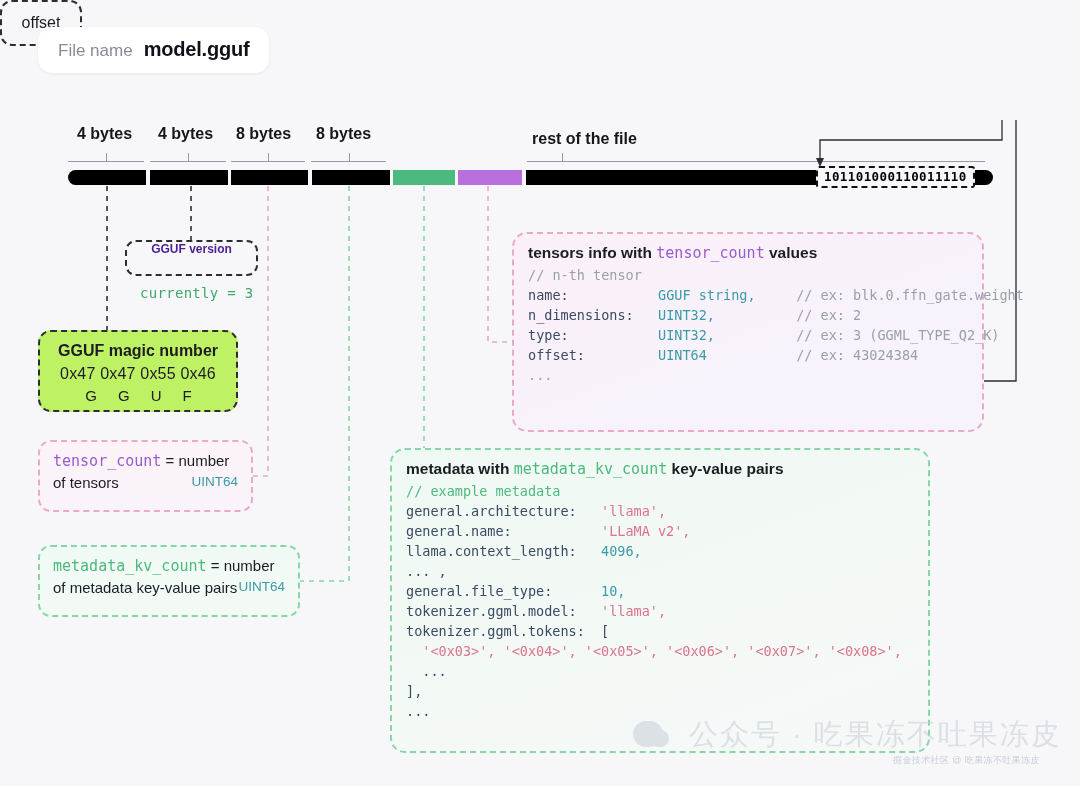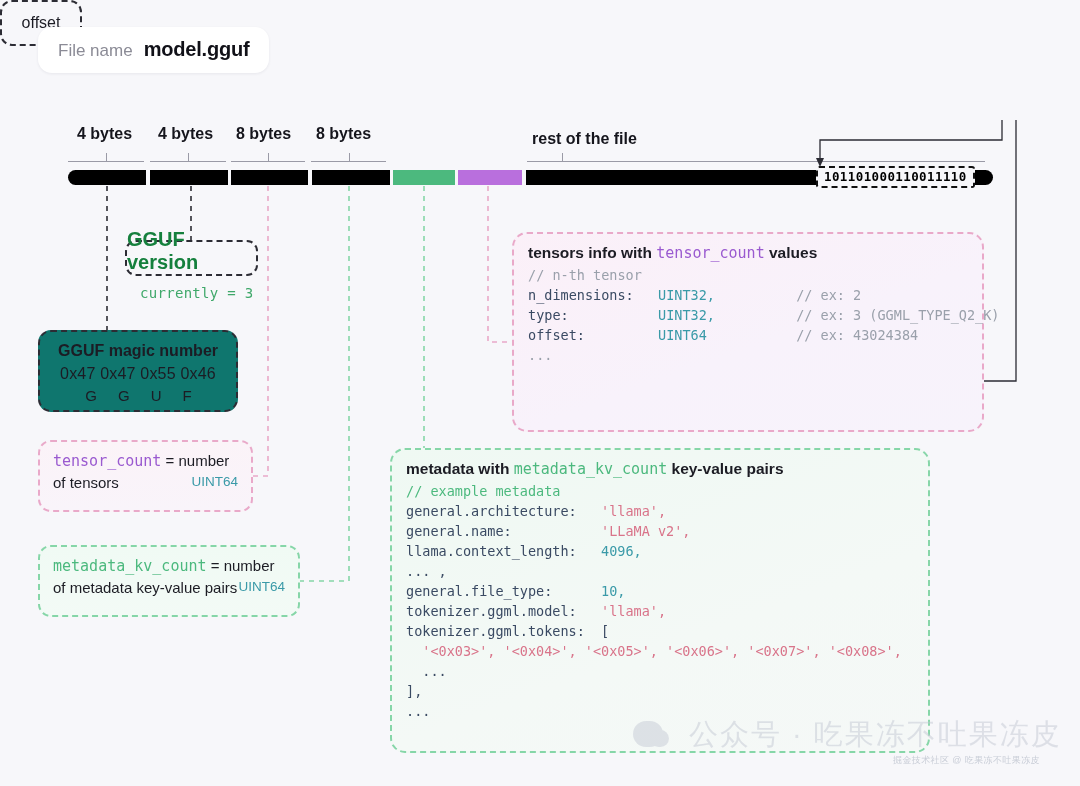--- a/index.html
+++ b/index.html
@@ -51,31 +51,31 @@
   #offset-box{
     left:963px;top:78px;width:78px;height:42px;
     border:2px dashed #2c2c34;border-radius:12px;background:#f7f7fa;
     display:flex;align-items:center;justify-content:center;
     font-size:16px;color:#1c1c24;
   }
 
   #gguf-version-box{
     left:125px;top:240px;width:133px;height:36px;
     border:2px dashed #2c2c34;border-radius:11px;background:#f7f7fa;
-    display:flex;align-items:flex-end;justify-content:center;
-    font-size:20px;font-weight:600;color:#15803d;
+    display:flex;align-items:flex-start;justify-content:center;
+    font-size:12px;font-weight:600;color:#4c1d95;
   }
   #gguf-version-note{
     position:absolute;left:140px;top:285px;
     font-size:14px;color:#3fa86a;letter-spacing:.3px;
   }
 
   #magic-box{
     left:38px;top:330px;width:200px;height:82px;
-    border:2px dashed #2c2c34;border-radius:13px;background:#0f766e;
+    border:2px dashed #2c2c34;border-radius:13px;background:#bef264;
     padding:7px 0 0 0;text-align:center;
   }
   #magic-box .t{font-size:16px;font-weight:600;color:#1c1c24;line-height:23px;}
   #magic-box .h{font-size:16px;color:#1c1c24;line-height:23px;letter-spacing:.2px;}
   #magic-box .ch{font-size:15px;color:#1c1c24;line-height:21px;letter-spacing:21px;padding-left:22px;}
 
   #tensor-count-box{
     left:38px;top:440px;width:215px;height:72px;
     border:2px dashed #e9a9c9;border-radius:13px;
     background:linear-gradient(180deg,#fbf3f8 0%,#f9f4fa 100%);
@@ -226,20 +226,21 @@
   <div class="cnt-l2">of metadata key-value pairs</div>
   <span class="cnt-type">UINT64</span>
 </div>
 
 <div id="tensors-panel">
   <div class="panel-title">
     <span>tensors info with </span><span class="mono kw-purple" style="font-weight:400;font-size:15px;">tensor_count</span><span> values</span>
   </div>
   <div id="tensors-rows">
       <div class="code-row mono"><span class="c-comment">// n-th tensor</span></div>
+      <div class="code-row mono"><span class="c-field">name:           </span><span class="c-type">GGUF string,     </span><span class="c-comment">// ex: blk.0.ffn_gate.weight</span></div>
       <div class="code-row mono"><span class="c-field">n_dimensions:   </span><span class="c-type">UINT32,          </span><span class="c-comment">// ex: 2</span></div>
       <div class="code-row mono"><span class="c-field">type:           </span><span class="c-type">UINT32,          </span><span class="c-comment">// ex: 3 (GGML_TYPE_Q2_K)</span></div>
       <div class="code-row mono"><span class="c-field">offset:         </span><span class="c-type">UINT64           </span><span class="c-comment">// ex: 43024384</span></div>
       <div class="code-row mono"><span class="c-comment">...</span></div>
     </div>
 </div>
 
 <div id="metadata-panel">
   <div class="panel-title">
     <span>metadata with </span><span class="mono kw-green" style="font-weight:400;font-size:15px;">metadata_kv_count</span><span> key-value pairs</span>

